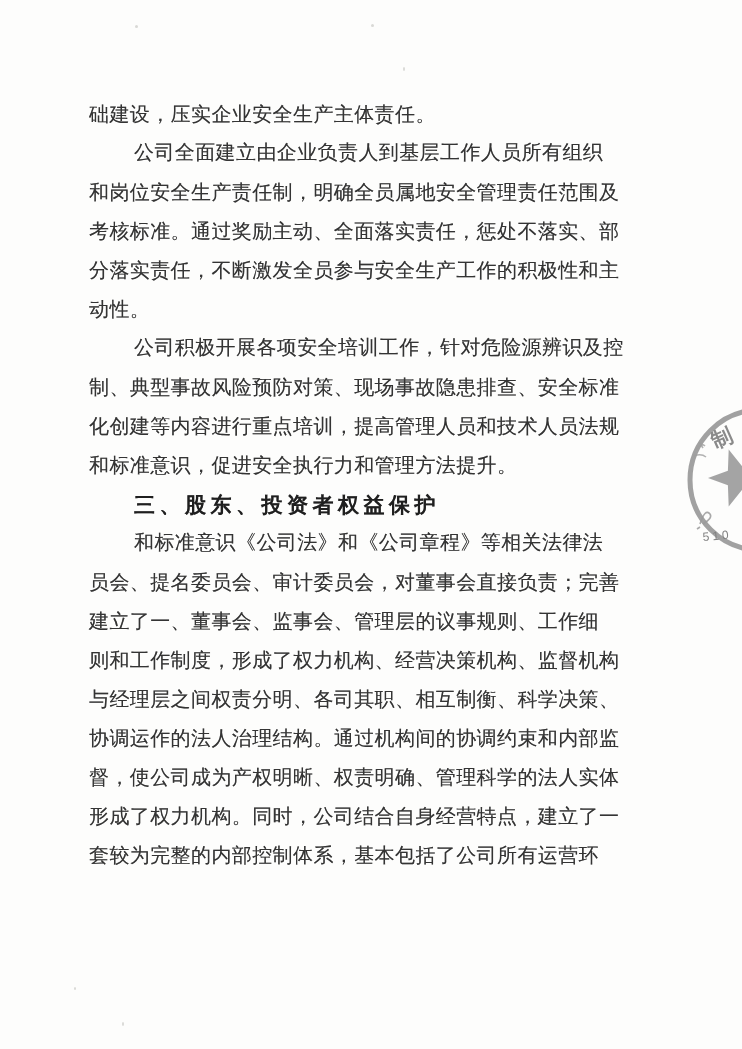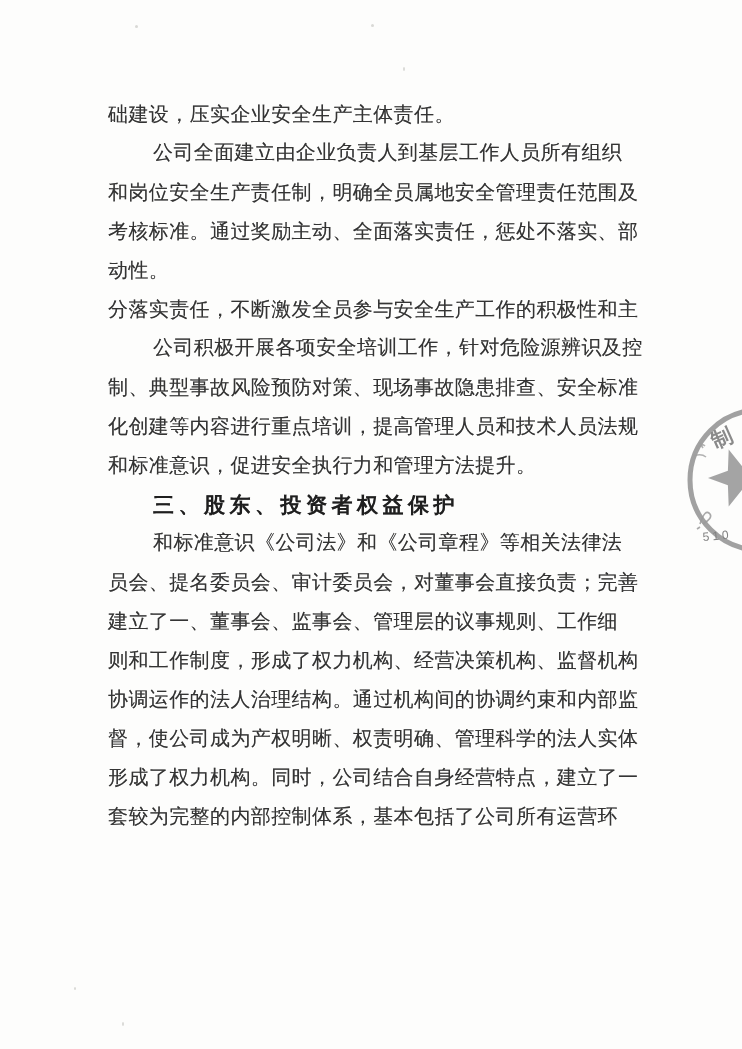--- a/index.html
+++ b/index.html
@@ -11,21 +11,21 @@
   }
   .page{
     position:relative;
     width:742px;height:1049px;
     background:#fdfdfc;
     overflow:hidden;
   }
   
   .text-block{
     position:absolute;
-    left:108px;top:95px;
+    left:89px;top:95px;
     width:534px;
   }
   .line{
     height:39px;
     line-height:39px;
     font-size:20px;
     letter-spacing:0.4px;
     color:#343434;
     white-space:nowrap;
     text-shadow:0 0 0.5px rgba(70,70,70,.55);
@@ -63,31 +63,32 @@
 </head>
 <body>
 
 <div class="page">
 
   <div class="text-block" id="text-block">
       <div class="line">础建设，压实企业安全生产主体责任。</div>
       <div class="line indent">公司全面建立由企业负责人到基层工作人员所有组织</div>
       <div class="line">和岗位安全生产责任制，明确全员属地安全管理责任范围及</div>
       <div class="line">考核标准。通过奖励主动、全面落实责任，惩处不落实、部</div>
+      <div class="line">分落实责任，不断激发全员参与安全生产工作的积极性和主</div>
       <div class="line">动性。</div>
-      <div class="line">分落实责任，不断激发全员参与安全生产工作的积极性和主</div>
       <div class="line indent">公司积极开展各项安全培训工作，针对危险源辨识及控</div>
       <div class="line">制、典型事故风险预防对策、现场事故隐患排查、安全标准</div>
       <div class="line">化创建等内容进行重点培训，提高管理人员和技术人员法规</div>
       <div class="line">和标准意识，促进安全执行力和管理方法提升。</div>
       <div class="line indent heading">三、股东、投资者权益保护</div>
       <div class="line indent">和标准意识《公司法》和《公司章程》等相关法律法</div>
       <div class="line">员会、提名委员会、审计委员会，对董事会直接负责；完善</div>
       <div class="line">建立了一、董事会、监事会、管理层的议事规则、工作细</div>
       <div class="line">则和工作制度，形成了权力机构、经营决策机构、监督机构</div>
+      <div class="line">与经理层之间权责分明、各司其职、相互制衡、科学决策、</div>
       <div class="line">协调运作的法人治理结构。通过机构间的协调约束和内部监</div>
       <div class="line">督，使公司成为产权明晰、权责明确、管理科学的法人实体</div>
       <div class="line">形成了权力机构。同时，公司结合自身经营特点，建立了一</div>
       <div class="line">套较为完整的内部控制体系，基本包括了公司所有运营环</div>
     </div>
 
   <div class="stamp">
     <svg width="56" height="162" viewBox="0 0 56 162" xmlns="http://www.w3.org/2000/svg">
 
       <circle cx="74" cy="82" r="70" fill="none" stroke="#909090" stroke-width="5" opacity="0.85"></circle>

